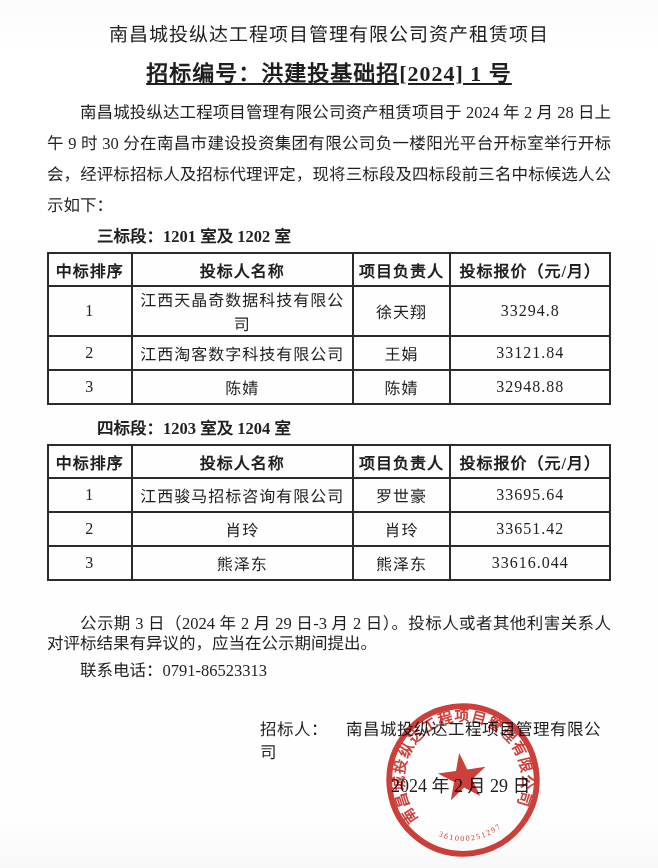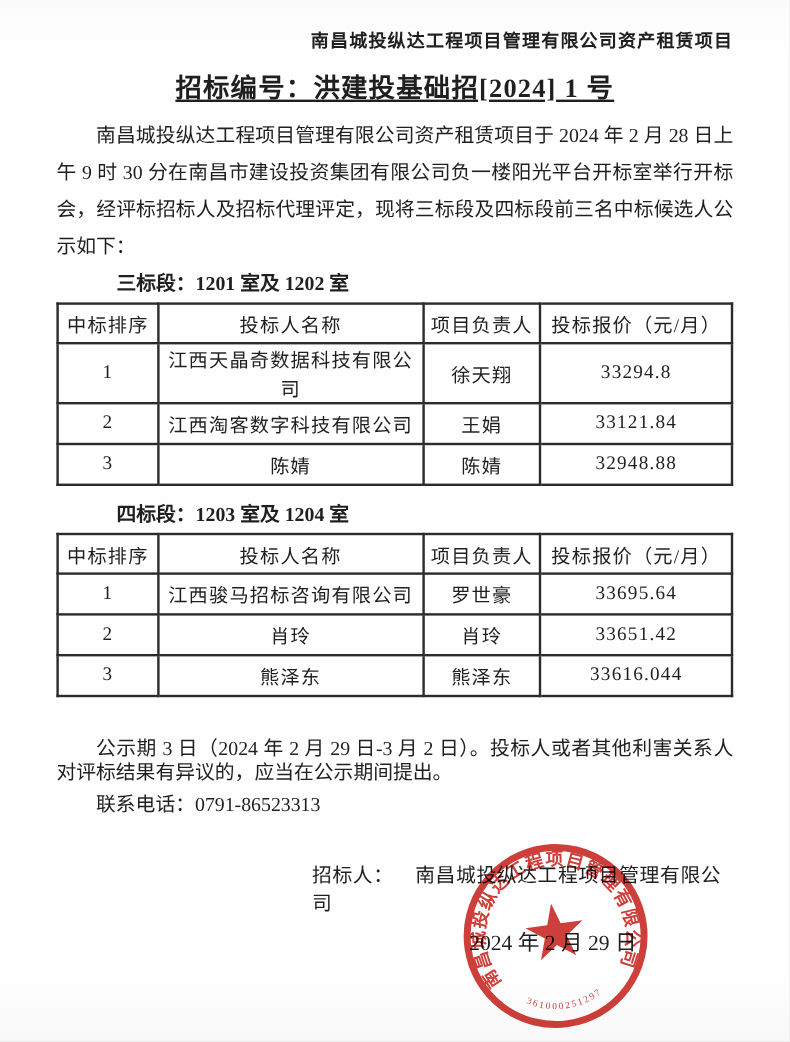--- a/index.html
+++ b/index.html
@@ -9,23 +9,23 @@
     position: relative;
     width: 658px;
     height: 868px;
     background: linear-gradient(180deg, #fbfbfb 0%, #ffffff 6%, #fefefe 94%, #f8f8f8 100%);
     color: #1f1f1f;
     font-family: "Liberation Serif", "DejaVu Serif", serif;
     padding: 25px 47px 0 47px;
     overflow: hidden;
   }
   .title-1 {
-    text-align: right;
-    font-size: 15px;
-    font-weight: bold;
+    text-align: center;
+    font-size: 19px;
+    font-weight: normal;
     letter-spacing: 1px;
     line-height: 20px;
   }
   .title-2 {
     text-align: center;
     font-size: 19px;
     font-weight: bold;
     letter-spacing: 2px;
     line-height: 20px;
     margin-top: 20px;
@@ -61,21 +61,21 @@
     table-layout: fixed;
     font-size: 16px;
   }
   table.bid-table th, table.bid-table td {
     border: 2px solid #2b2b2b;
     text-align: center;
     vertical-align: middle;
     font-weight: normal;
     padding: 0 2px;
   }
-  table.bid-table th { height: 33px; letter-spacing: 1px; }
+  table.bid-table th { height: 33px; letter-spacing: 1px; font-weight: bold; }
   table.bid-table td { height: 34px; letter-spacing: 1px; }
   .notice {
     margin-top: 33px;
     font-size: 16.5px;
     line-height: 20px;
     text-align: justify;
     text-indent: 2em;
   }
   .contact {
     margin-top: 5px;

